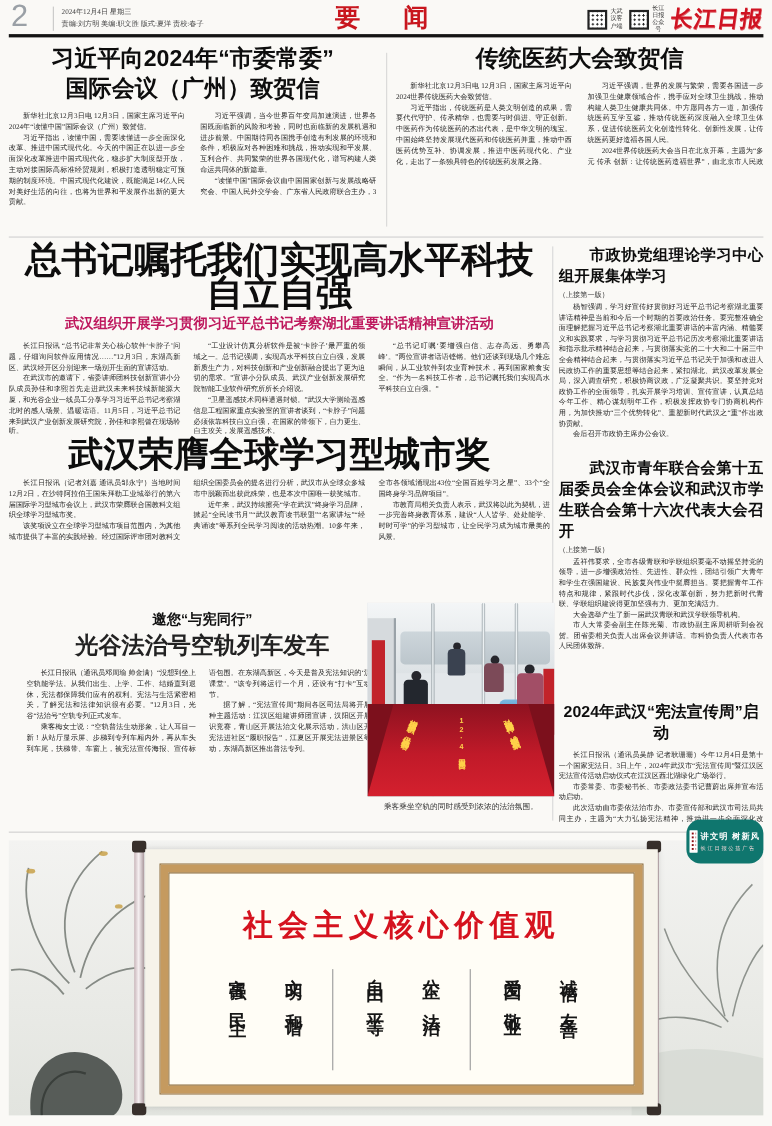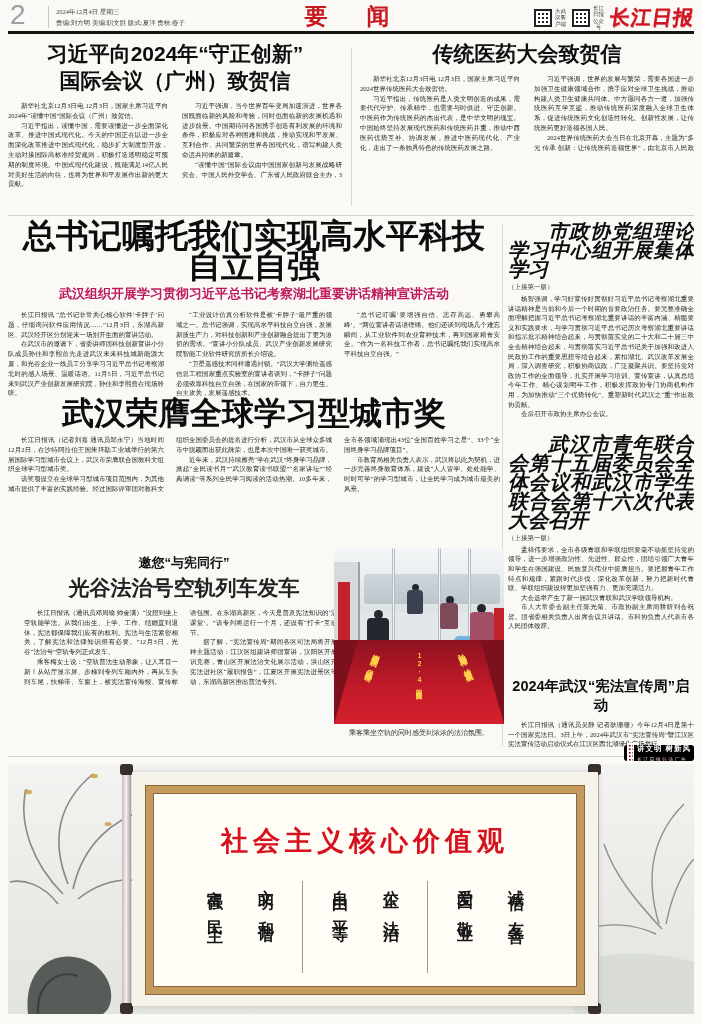--- a/index.html
+++ b/index.html
@@ -43,21 +43,21 @@
   .a3-title { font-size:33px; line-height:30px; }
   .a3-sub { text-align:center; font-size:13px; font-weight:bold; font-family:"Liberation Sans",sans-serif; margin-top:4px; color:#be185d; }
   .a3-body { margin-top:7px; column-count:3; column-gap:12px; font-size:6.5px; line-height:9.8px; height:108px; overflow:hidden; }
 
   .sec-a4 { position:absolute; left:8px; top:398px; width:492px; }
   .a4-title { font-size:32px; line-height:30px; }
   .a4-body { margin-top:7px; column-count:3; column-gap:12px; font-size:6.5px; line-height:9.8px; height:108px; overflow:hidden; }
 
   
   .rcol { position:absolute; left:508px; top:222px; width:186px; height:526px; overflow:hidden; }
-  .r-title { font-family:"Liberation Sans",sans-serif; font-weight:bold; font-size:20px; line-height:19px; color:#0d0d0d; text-indent:2em; text-align:justify;font-style:italic; }
+  .r-title { font-family:"Liberation Sans",sans-serif; font-weight:bold; font-size:14px; line-height:19px; color:#0d0d0d; text-indent:2em; text-align:justify; }
   .r-title-center { font-family:"Liberation Sans",sans-serif; font-weight:bold; font-size:14.5px; line-height:19px; color:#0d0d0d; text-align:center;margin-top:30px; }
   .r-note { font-size:6.5px; margin:4px 0 2px; color:#333; }
   .r-body { font-size:6.5px; line-height:9.6px; text-align:justify; color:#1f1f1f; }
   .r-body p { text-indent:2em; margin:0; }
   .r-gap { height:16px; }
 
   
   .sec-a5 { position:absolute; left:24px; top:554px; width:320px; }
   .a5-kicker { text-align:center; font-size:13px; font-weight:bold; font-family:"Liberation Sans",sans-serif; color:#111; }
   .a5-title { text-align:center; font-size:21px; line-height:26px; font-weight:bold; font-family:"Liberation Sans",sans-serif; margin-top:3px; }
@@ -92,21 +92,21 @@
   .roller::before { top:-4px; } .roller::after { bottom:-4px; }
   .paper { position:absolute; left:124px; top:8px; width:466px; height:234px; background:#f6f3ea; box-shadow:0 0 6px rgba(0,0,0,0.15); }
   .frame { position:absolute; left:138px; top:22px; width:438px; height:208px; background:#fffdf6;
     border:7px solid #c59a5f; box-shadow:inset 0 0 0 1px #8a6a3a, 0 0 0 1px #8a6a3a; }
   .frame-title { margin-top:30px; text-align:center; font-size:27px; font-weight:bold; color:#d5121e; letter-spacing:5px; font-family:"Liberation Sans",sans-serif; }
   .values-row { margin-top:18px; display:flex; justify-content:center; align-items:flex-start; }
   .vgroup { display:flex; gap:30px; }
   .vdivider { width:1px; height:92px; background:#9a9a9a; margin:4px 26px 0; }
   .vword { writing-mode:vertical-rl; text-orientation:upright; font-family:"Liberation Serif",serif;
     font-weight:bold; font-size:16px; letter-spacing:5px; color:#161616; height:112px; }
-  .seal { position:absolute; left:624px; top:745px; width:70px; height:16px; background:#000000; border-radius:3px;
+  .seal { position:absolute; left:624px; top:745px; width:70px; height:40px; background:#0f766e; border-radius:13px;
     display:flex; align-items:center; padding:2px 3px; gap:3px; }
   .seal-qr { width:20px; height:20px; background:#fff; border:1px solid #fff;
     background-image:radial-gradient(#8c0d12 1px, transparent 1.1px); background-size:3.5px 3.5px; }
   .seal-text-wrap { display:flex; flex-direction:column; justify-content:center; }
   .seal-l1 { color:#fff; font-size:7.5px; font-weight:bold; letter-spacing:1px; white-space:nowrap; font-family:"Liberation Sans",sans-serif; }
   .seal-l2 { color:#f6d9da; font-size:4.8px; letter-spacing:1.5px; margin-top:2px; white-space:nowrap; }
 </style>
 </head>
 <body>
 
@@ -129,21 +129,21 @@
         <div class="qr"></div>
         <div class="qr-label">长江日报公众号</div>
       </div>
       <div class="masthead">长江日报</div>
     </div>
   </div>
   <div class="rule-top"></div>
 
   <div class="art-top" style="left:8px;">
     <div class="headline">
-      <div>习近平向2024年“守正创新”</div>
+      <div>习近平向2024年“市委常委”</div>
       <div>国际会议（广州）致贺信</div>
     </div>
     <div class="body-text">
       <p>新华社北京12月3日电 12月3日，国家主席习近平向2024年“读懂中国”国际会议（广州）致贺信。</p>
       <p>习近平指出，读懂中国，需要读懂进一步全面深化改革、推进中国式现代化。今天的中国正在以进一步全面深化改革推进中国式现代化，稳步扩大制度型开放，主动对接国际高标准经贸规则，积极打造透明稳定可预期的制度环境。中国式现代化建设，既能满足14亿人民对美好生活的向往，也将为世界和平发展作出新的更大贡献。</p>
       <p>习近平强调，当今世界百年变局加速演进，世界各国既面临新的风险和考验，同时也面临新的发展机遇和进步前景。中国期待同各国携手创造有利发展的环境和条件，积极应对各种困难和挑战，推动实现和平发展、互利合作、共同繁荣的世界各国现代化，谱写构建人类命运共同体的新篇章。</p>
       <p>“读懂中国”国际会议由中国国家创新与发展战略研究会、中国人民外交学会、广东省人民政府联合主办，3日在广州开幕，主题为“将改革进行到底——中国式现代化与世界发展新机遇”。</p>
     </div>
   </div>
   <div class="hairline-v" style="left:351px;top:48px;height:158px;"></div>

